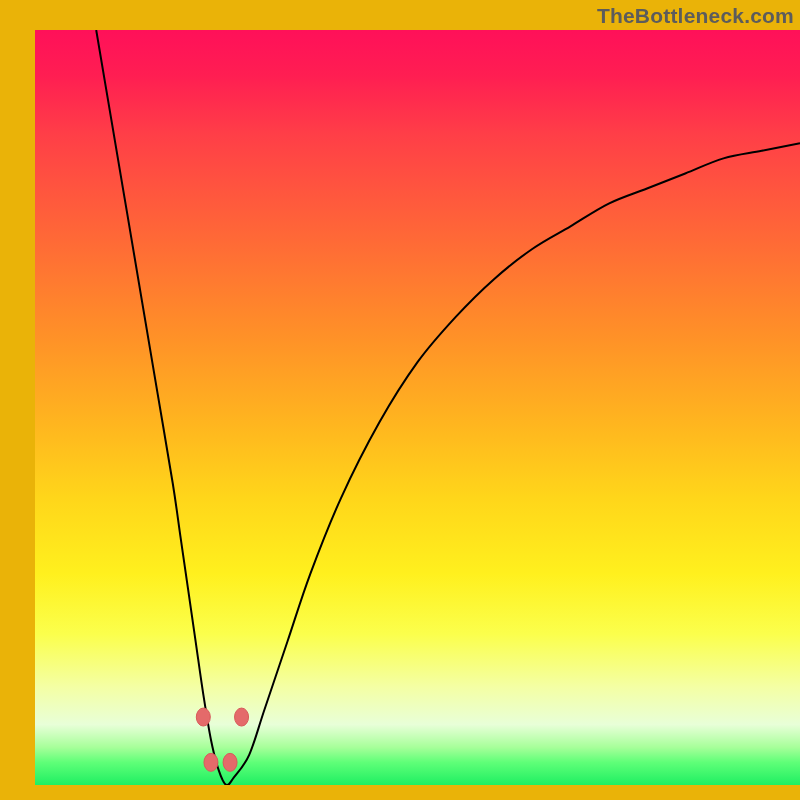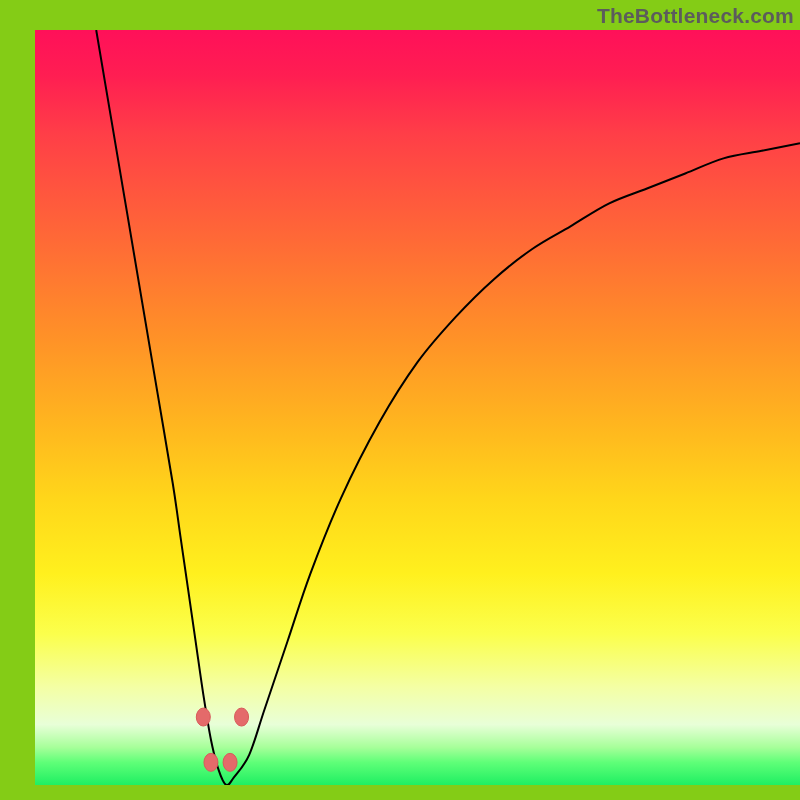--- a/index.html
+++ b/index.html
@@ -8,21 +8,21 @@
     width: 800px;
     height: 800px;
     overflow: hidden;
     background: #000;
     font-family: Arial, Helvetica, sans-serif;
   }
   .frame {
     position: relative;
     width: 800px;
     height: 800px;
-    background: #84cc16;
+    background: #eab308;
   }
   .plot-area {
     position: absolute;
     left: 35px;
     top: 30px;
     width: 765px;
     height: 755px;
     
     background: linear-gradient(
       to bottom,

